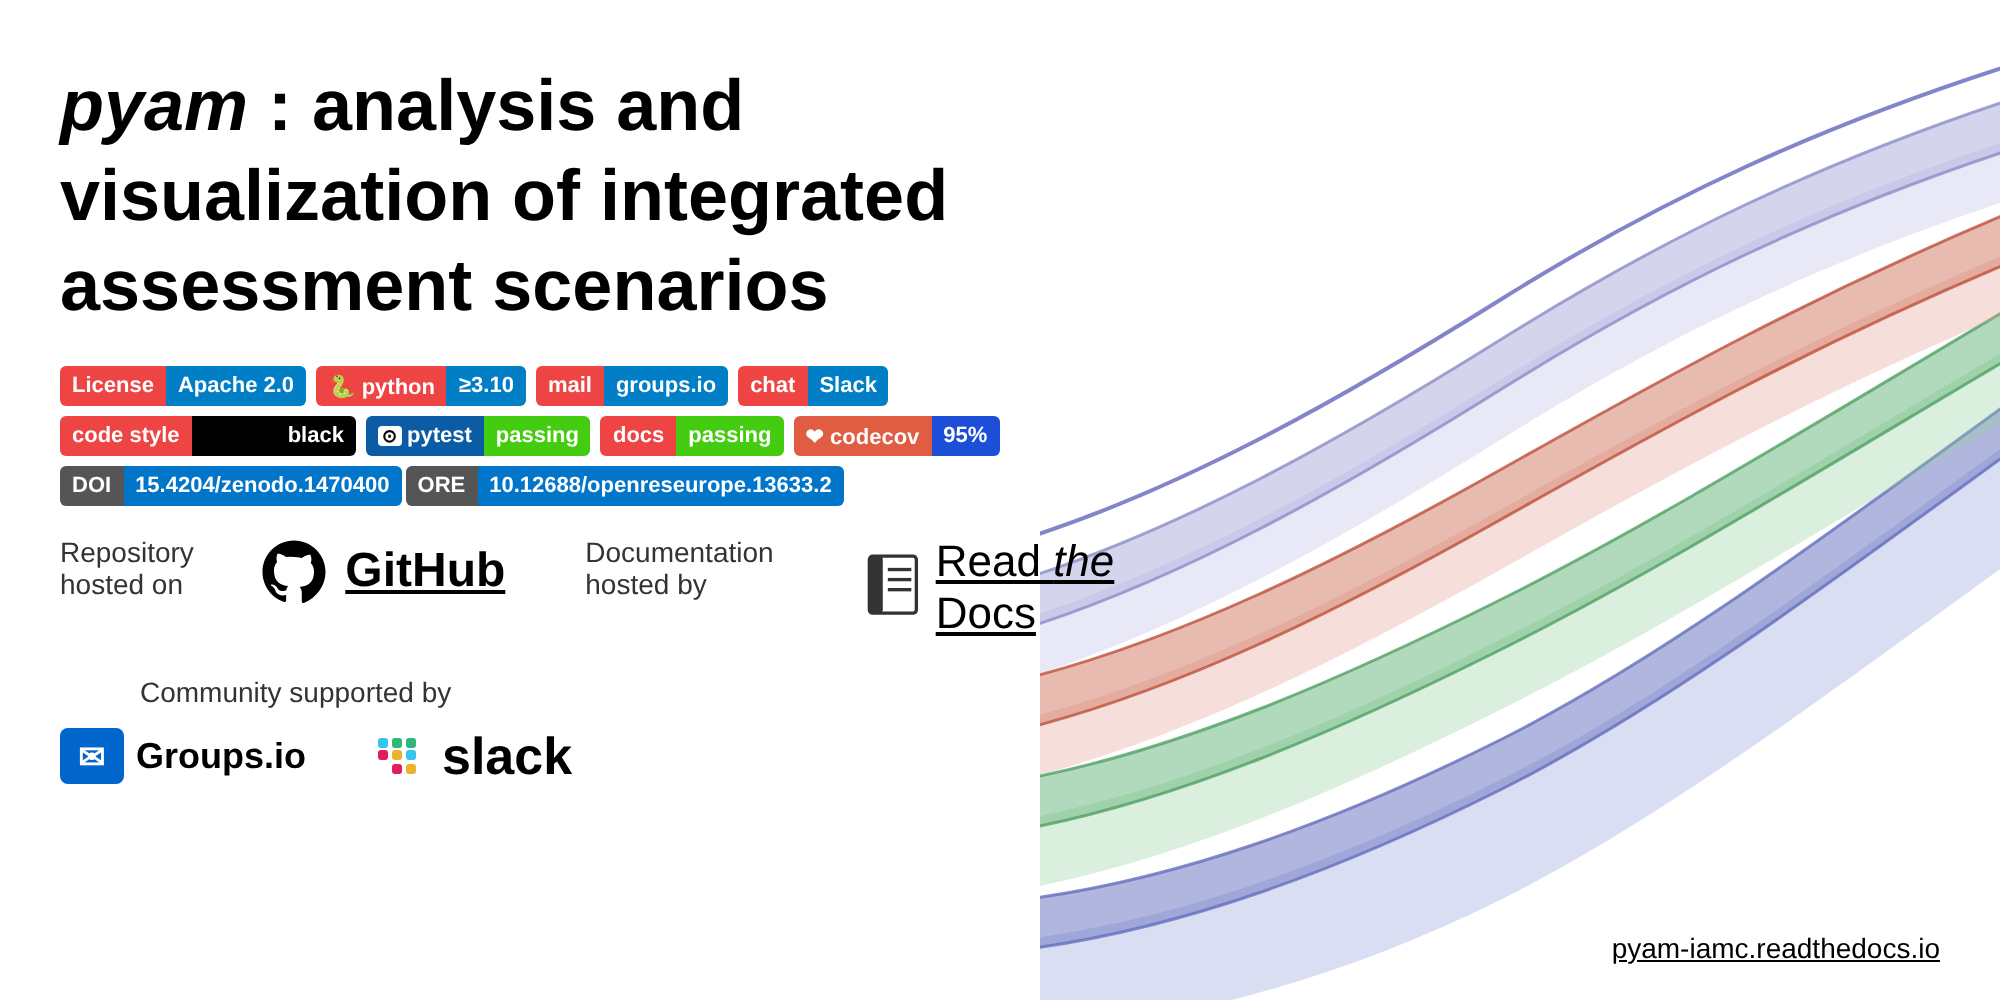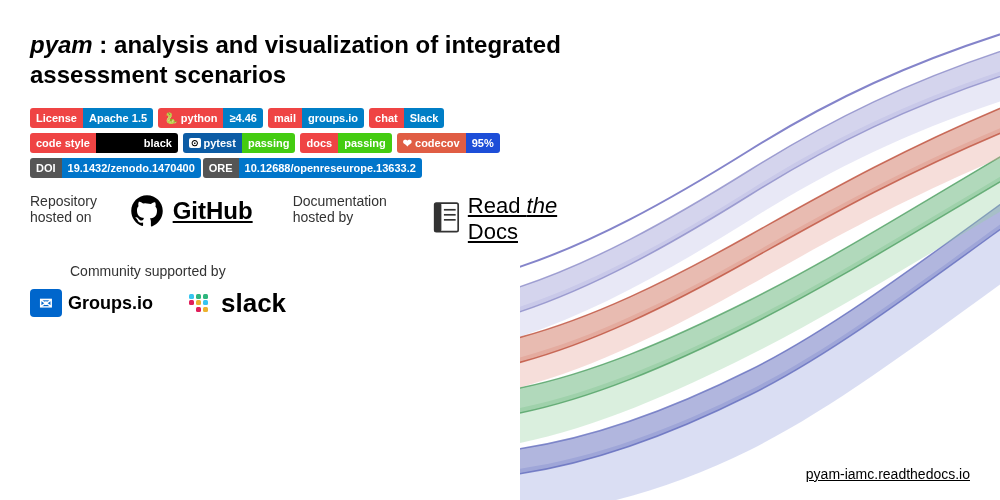--- a/index.html
+++ b/index.html
@@ -22,21 +22,21 @@
     
     .left-content {
       position: absolute;
       left: 30px;
       top: 30px;
       width: 560px;
       z-index: 10;
     }
 
     .title {
-      font-size: 24px;
+      font-size: 36px;
       font-weight: bold;
       line-height: 1.25;
       color: #000;
       margin-bottom: 18px;
     }
 
     .title em {
       font-style: italic;
     }
 
@@ -259,25 +259,25 @@
 
     <div class="title">
       <em>pyam</em><span> : analysis and visualization of integrated assessment scenarios</span>
     </div>
 
     <div class="badges-area">
 
       <div class="badge-row">
         <div class="badge">
           <span class="badge-left">License</span>
-          <span class="badge-right bg-blue">Apache 1.5</span>
+          <span class="badge-right bg-blue">Apache 2.0</span>
         </div>
         <div class="badge">
           <span class="badge-left">🐍 python</span>
-          <span class="badge-right bg-blue">≥4.46</span>
+          <span class="badge-right bg-blue">≥3.10</span>
         </div>
         <div class="badge">
           <span class="badge-left">mail</span>
           <span class="badge-right bg-blue">groups.io</span>
         </div>
         <div class="badge">
           <span class="badge-left">chat</span>
           <span class="badge-right bg-blue">Slack</span>
         </div>
       </div>
@@ -297,21 +297,21 @@
         </div>
         <div class="badge">
           <span class="badge-left" style="background:#e05d44; display:flex; align-items:center; gap:2px;">❤ codecov</span>
           <span class="badge-right" style="background:#1d4ed8;">95%</span>
         </div>
       </div>
 
       <div class="doi-row">
         <div class="doi-badge">
           <span class="doi-label">DOI</span>
-          <span class="doi-value">19.1432/zenodo.1470400</span>
+          <span class="doi-value">15.4204/zenodo.1470400</span>
         </div>
         <div class="doi-badge">
           <span class="doi-label">ORE</span>
           <span class="doi-value">10.12688/openreseurope.13633.2</span>
         </div>
       </div>
     </div>
 
     <div class="hosted-section">
 

